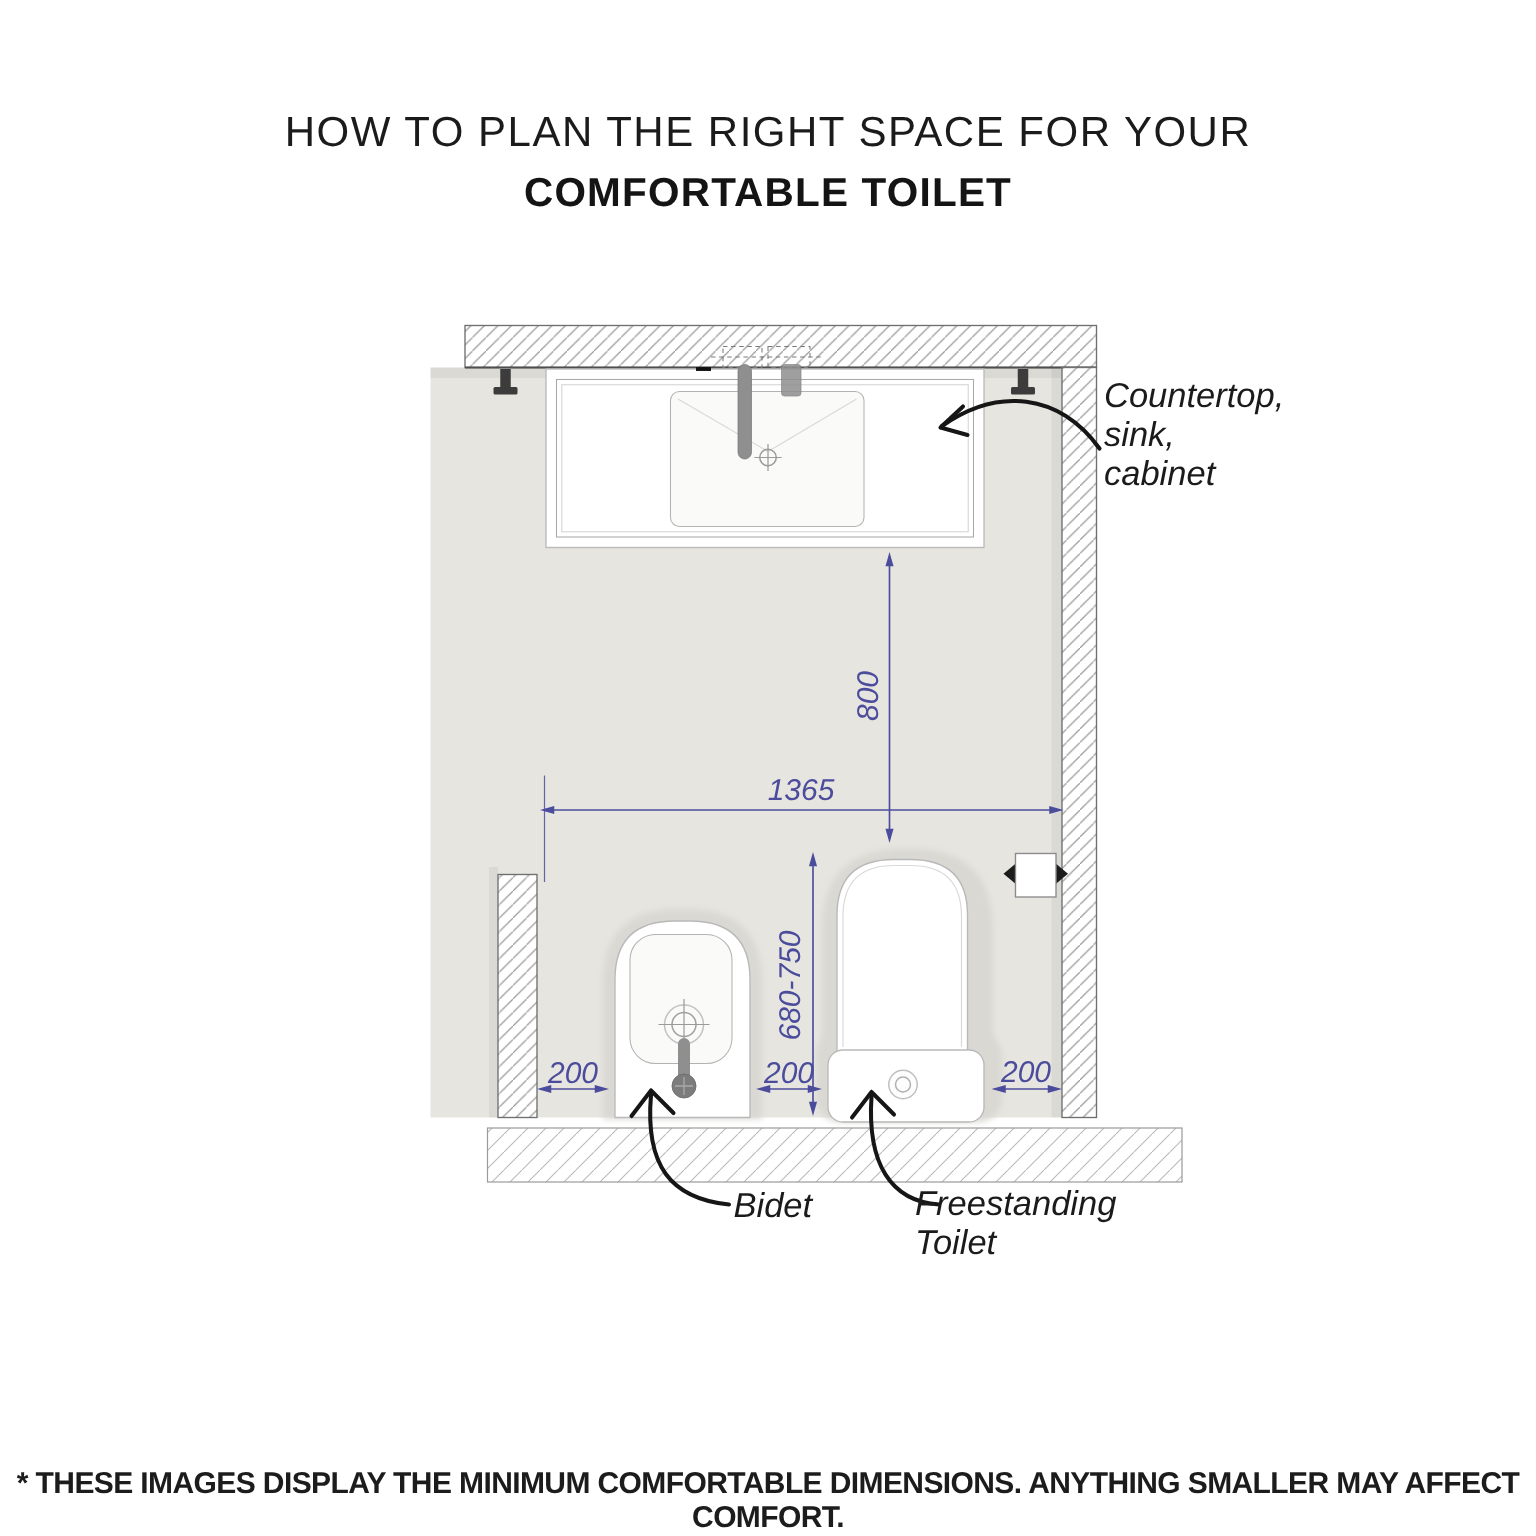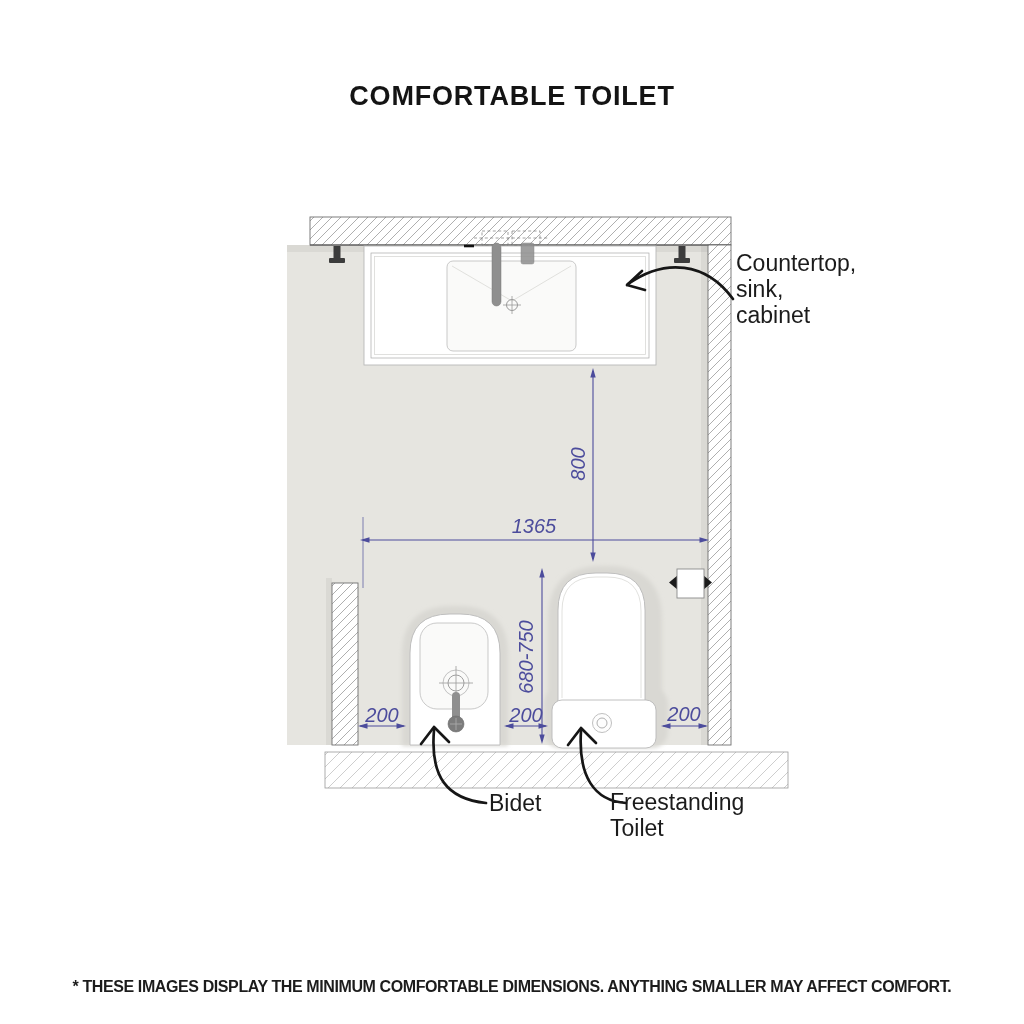--- a/index.html
+++ b/index.html
@@ -6,28 +6,28 @@
   body{width:1024px;height:1024px;background:#ffffff;position:relative;overflow:hidden;
        font-family:"Liberation Sans",sans-serif;color:#161616;}
   .page{position:absolute;inset:0;}
 
   
   .title-block{position:absolute;top:72px;left:0;width:1024px;text-align:center;}
   .title-line1{font-size:28px;font-weight:500;letter-spacing:1px;color:#1b1b1b;}
   .title-line2{font-size:27px;font-weight:800;letter-spacing:0.8px;color:#141414;margin-top:9px;}
 
   
-  .callout{position:absolute;font-size:23px;font-weight:500;color:#1b1b1b;line-height:26px;}
+  .callout{position:absolute;font-size:23px;font-weight:500;color:#1b1b1b;line-height:26px;font-style:italic;}
   #label-countertop{left:736px;top:250px;}
   #label-bidet{left:489px;top:790px;}
   #label-toilet{left:610px;top:789px;}
 
   
   .footer-note{position:absolute;top:978px;left:0;width:1024px;text-align:center;
-               font-size:16px;font-weight:700;letter-spacing:-0.4px;color:#1c1c1c;}
+               font-size:20px;font-weight:700;letter-spacing:-0.4px;color:#1c1c1c;}
 
   
   svg{position:absolute;left:0;top:0;}
   .floor{fill:var(--floor,#e6e5e0);}
   .wall{fill:url(#hatch);stroke:#6f6f6f;stroke-width:0.9;}
   .wall-light{fill:url(#hatchLight);stroke:#9a9a9a;stroke-width:0.8;}
   .soft-shadow{fill:#000;opacity:0.05;}
   .fix-shadow{fill:var(--fixture-shadow,#d9d8d3);}
   .fix-body{fill:#ffffff;stroke:#b9b9b9;stroke-width:0.9;}
   .fix-inner{fill:#fafaf9;stroke:#b3b3b3;stroke-width:0.7;}
@@ -44,20 +44,21 @@
   .dim-text{fill:var(--dimension,#4c4c9c);font-family:"Liberation Sans",sans-serif;
             font-style:italic;font-size:20px;}
   .sketch{stroke:#161616;stroke-width:2.7;fill:none;stroke-linecap:round;stroke-linejoin:round;}
 </style>
 </head>
 <body>
 
 <div class="page">
 
   <div class="title-block">
+    <div class="title-line1">HOW TO PLAN THE RIGHT SPACE FOR YOUR</div>
     <div class="title-line2">COMFORTABLE TOILET</div>
   </div>
 
   <svg width="1024" height="1024" viewBox="0 0 1024 1024">
     <defs>
       <pattern id="hatch" patternUnits="userSpaceOnUse" width="9" height="9">
         <rect width="9" height="9" fill="#ffffff"></rect>
         <path d="M0,9 L9,0" stroke="#9b9b9b" stroke-width="0.8"></path>
       </pattern>
       <pattern id="hatchLight" patternUnits="userSpaceOnUse" width="12" height="12">

